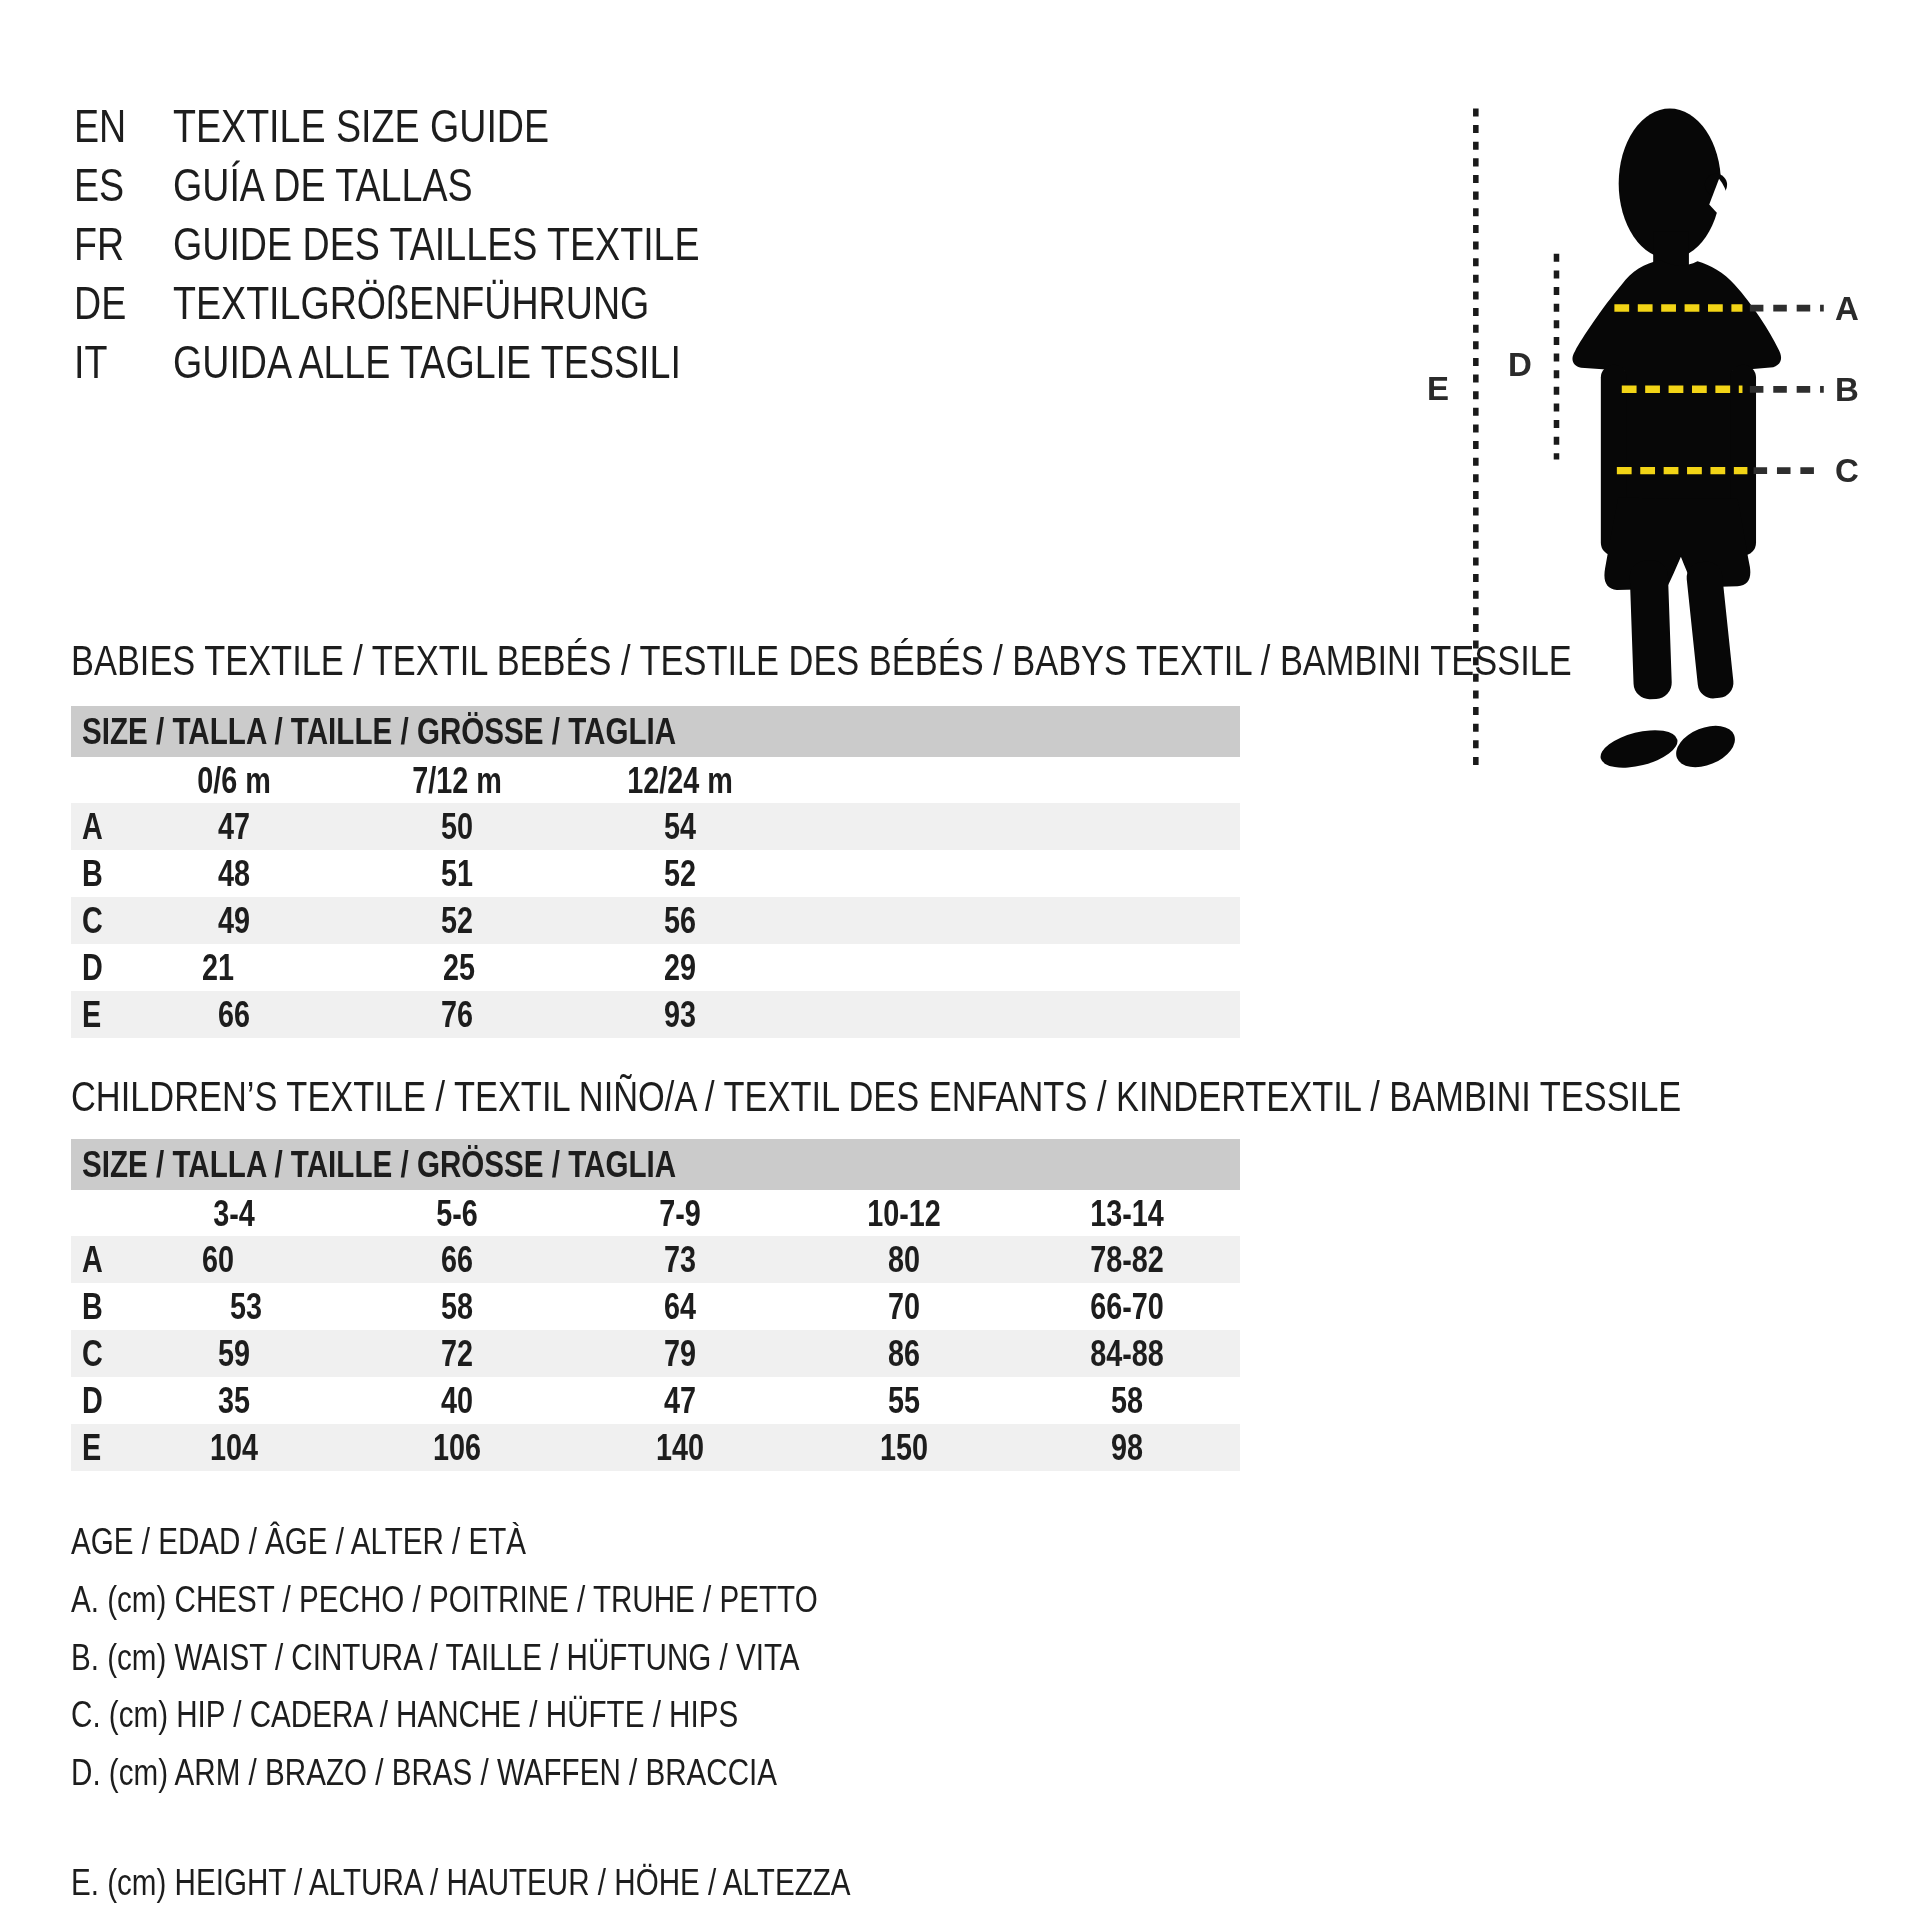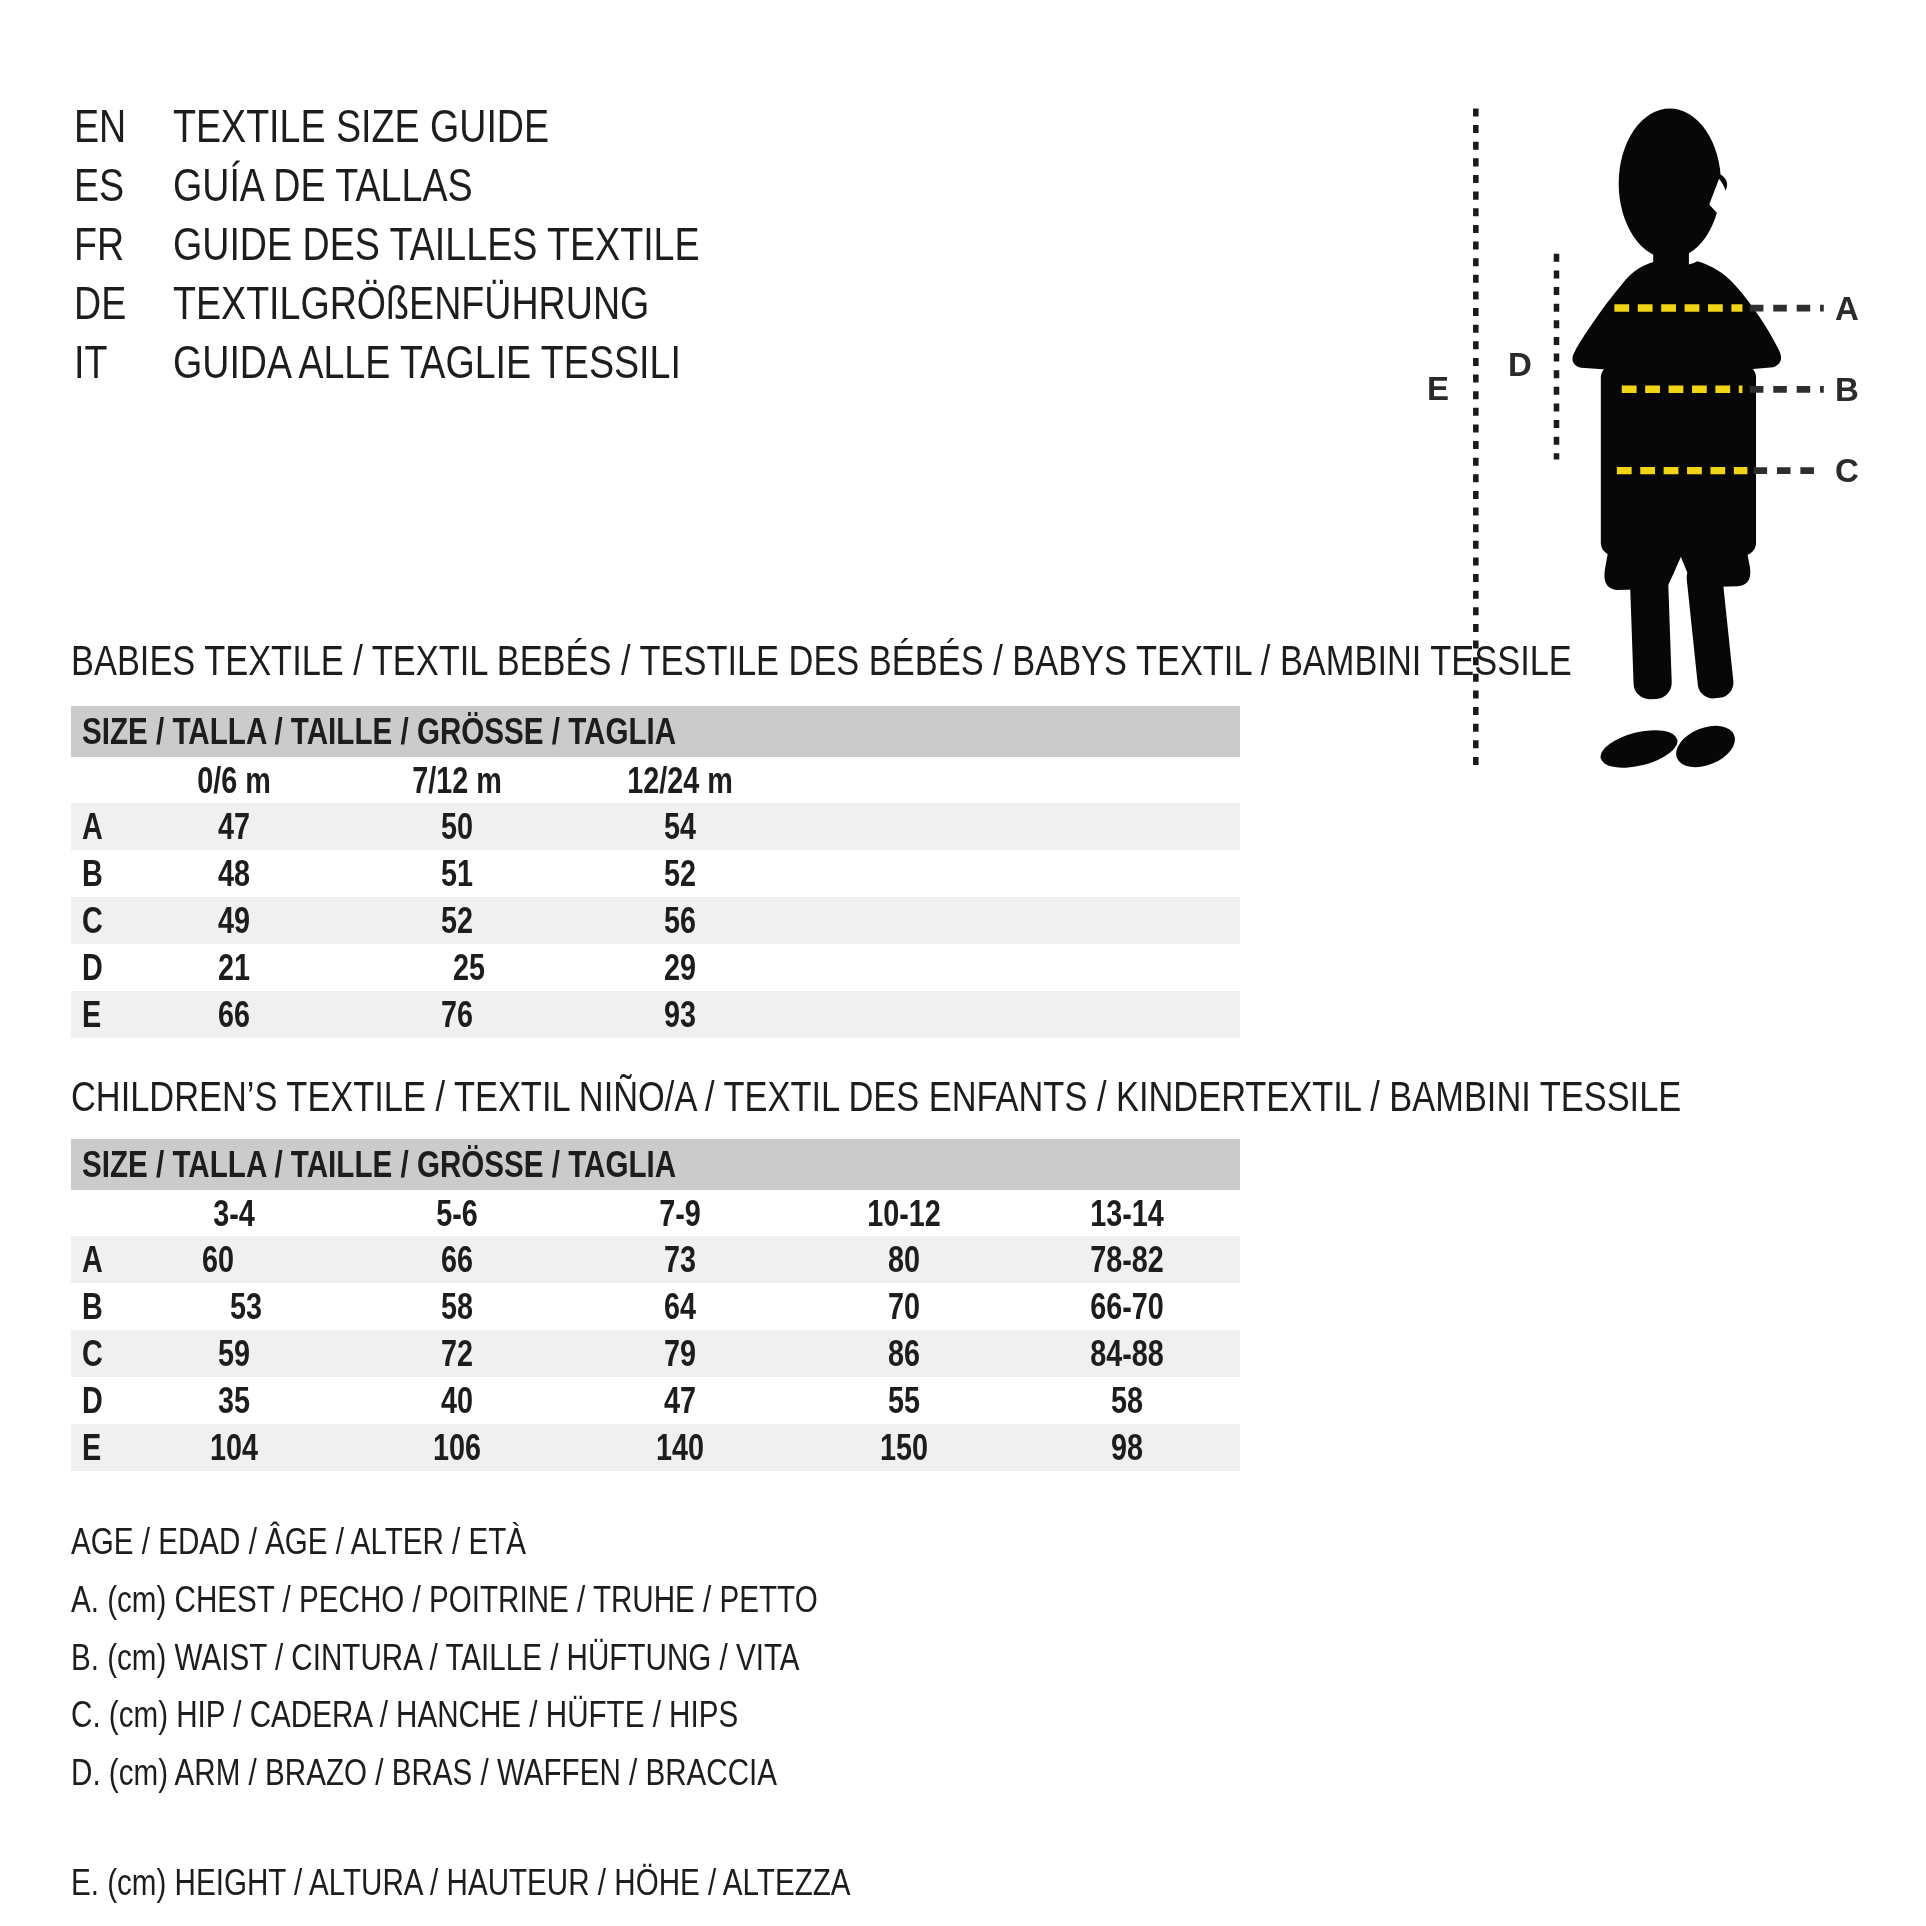--- a/index.html
+++ b/index.html
@@ -147,22 +147,22 @@
       <div class="cell" style="left:498px"><span class="condc">52</span></div>
     </div>
     <div class="trow stripe" style="top:191px;height:47px;line-height:47px">
       <div class="rlabel"><span class="cond">C</span></div>
       <div class="cell" style="left:52px"><span class="condc">49</span></div>
       <div class="cell" style="left:275px"><span class="condc">52</span></div>
       <div class="cell" style="left:498px"><span class="condc">56</span></div>
     </div>
     <div class="trow" style="top:238px;height:47px;line-height:47px">
       <div class="rlabel"><span class="cond">D</span></div>
-      <div class="cell" style="left:52px"><span class="condc">21</span></div>
-      <div class="cell" style="left:287px"><span class="condc">25</span></div>
+      <div class="cell" style="left:36px"><span class="condc">21</span></div>
+      <div class="cell" style="left:277px"><span class="condc">25</span></div>
       <div class="cell" style="left:498px"><span class="condc">29</span></div>
     </div>
     <div class="trow stripe" style="top:285px;height:47px;line-height:47px">
       <div class="rlabel"><span class="cond">E</span></div>
       <div class="cell" style="left:52px"><span class="condc">66</span></div>
       <div class="cell" style="left:275px"><span class="condc">76</span></div>
       <div class="cell" style="left:498px"><span class="condc">93</span></div>
     </div>
   </div>
 

